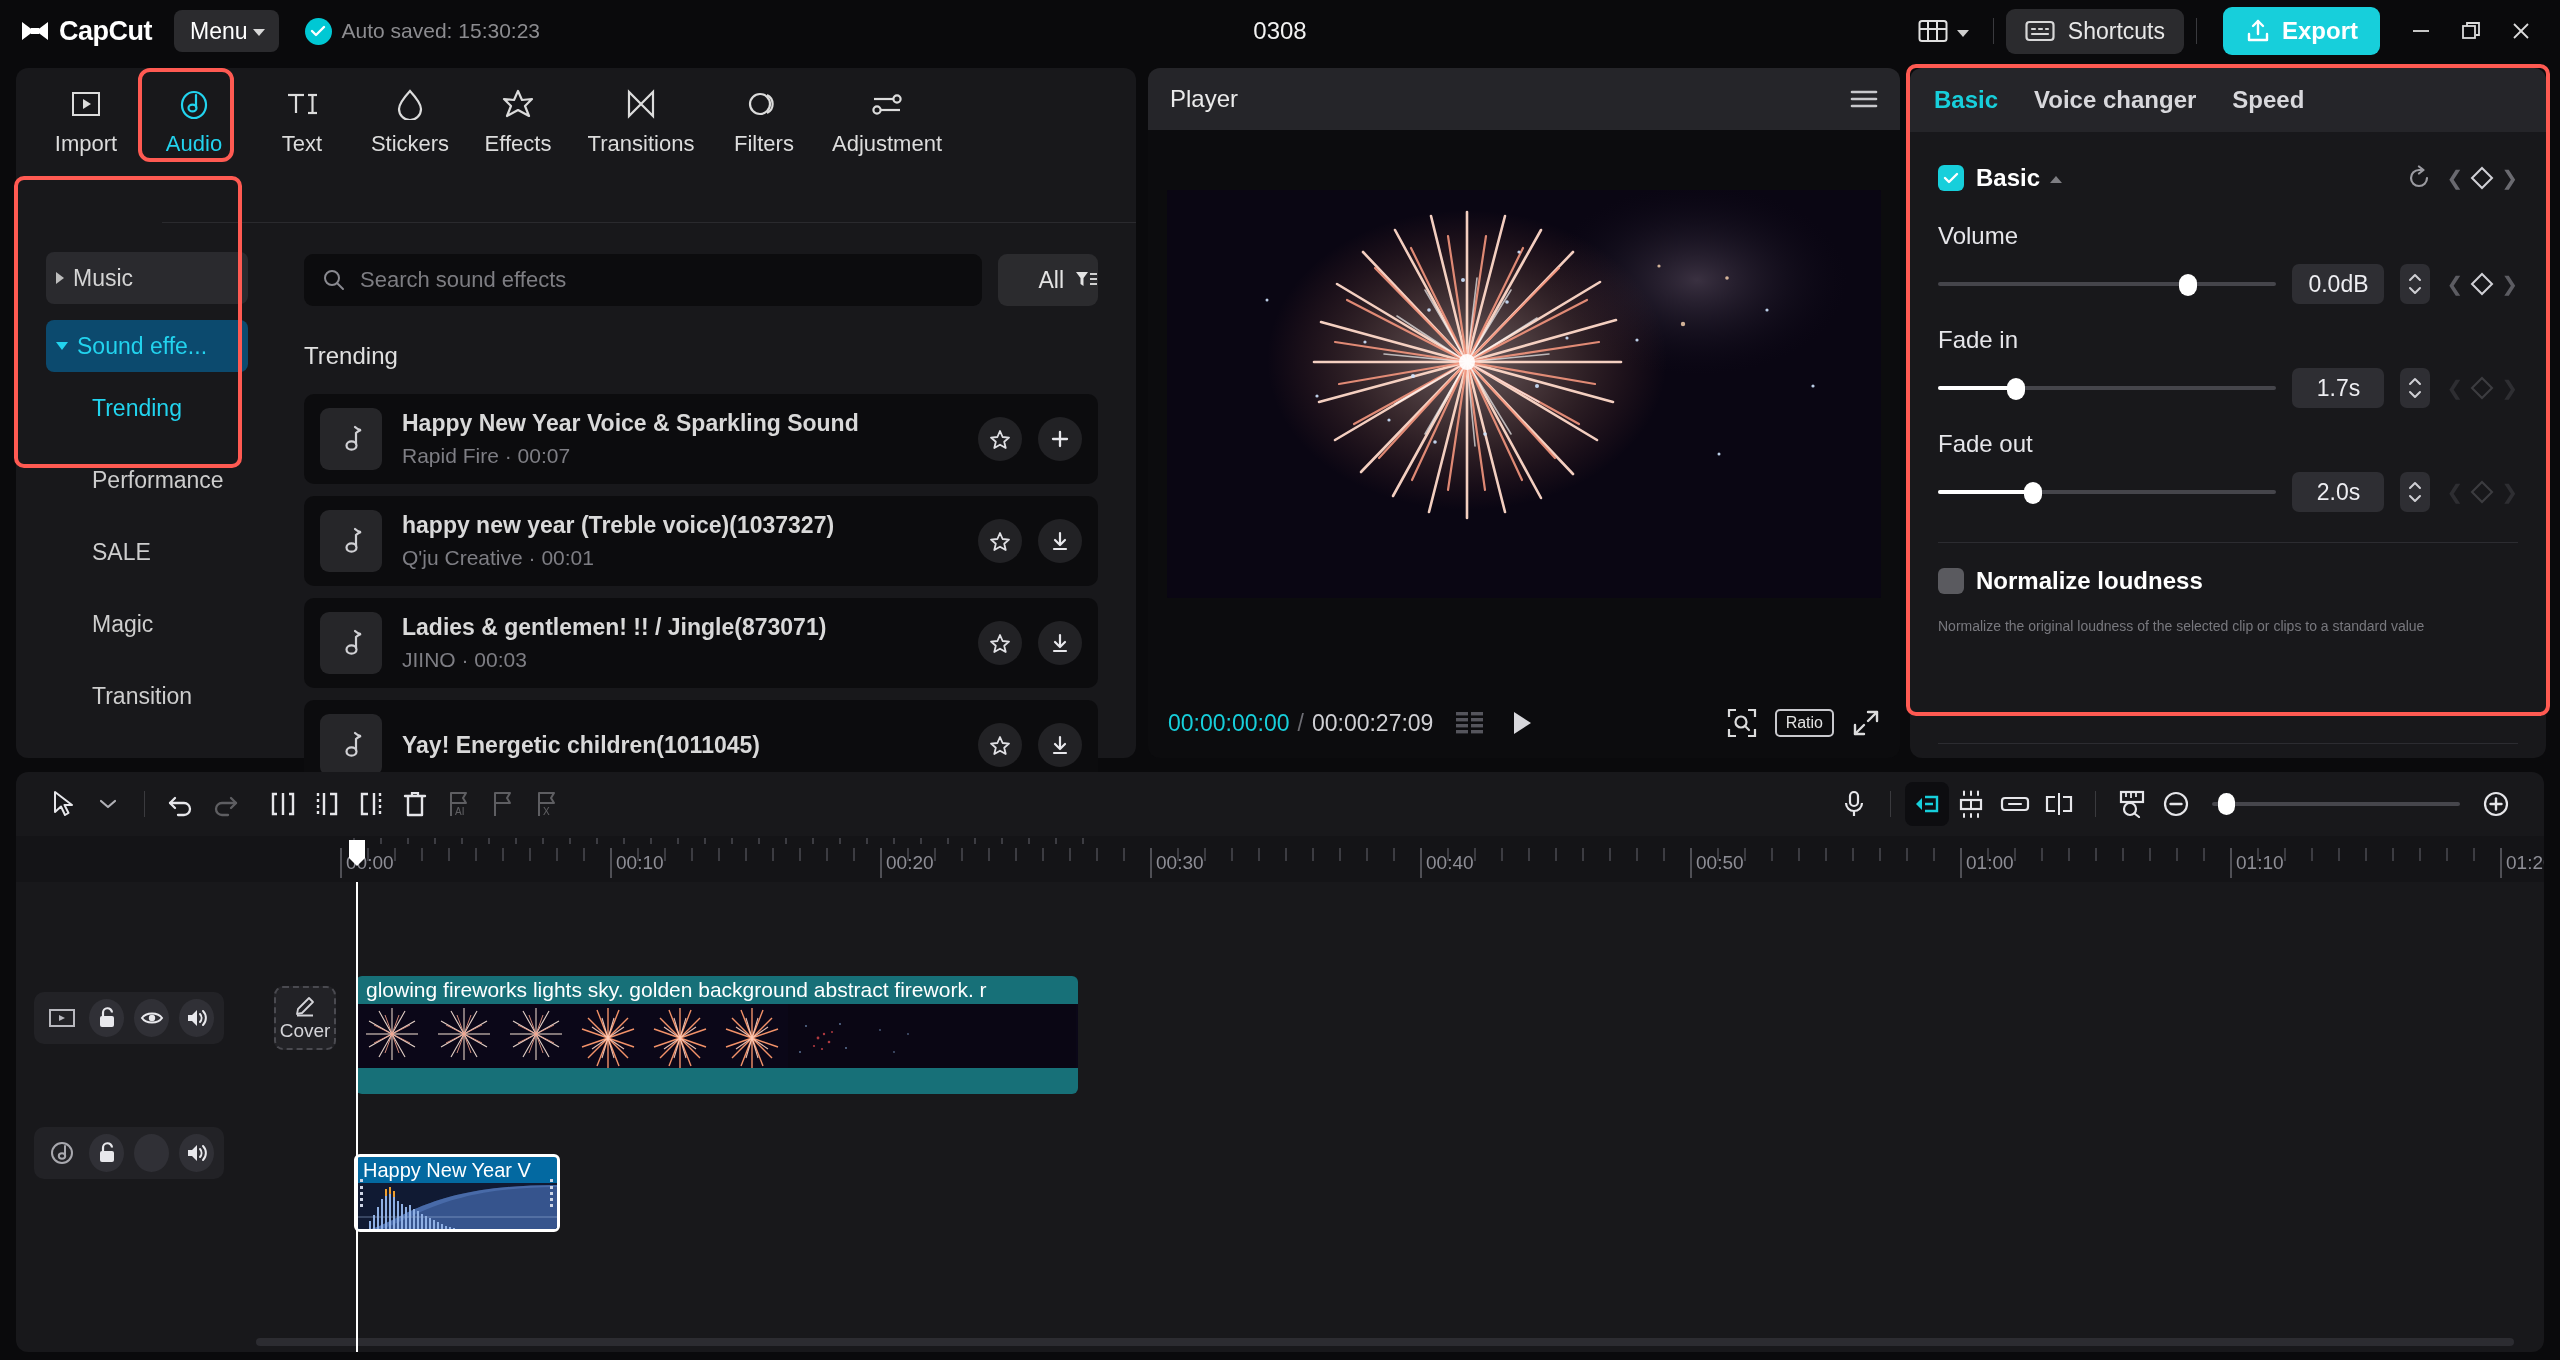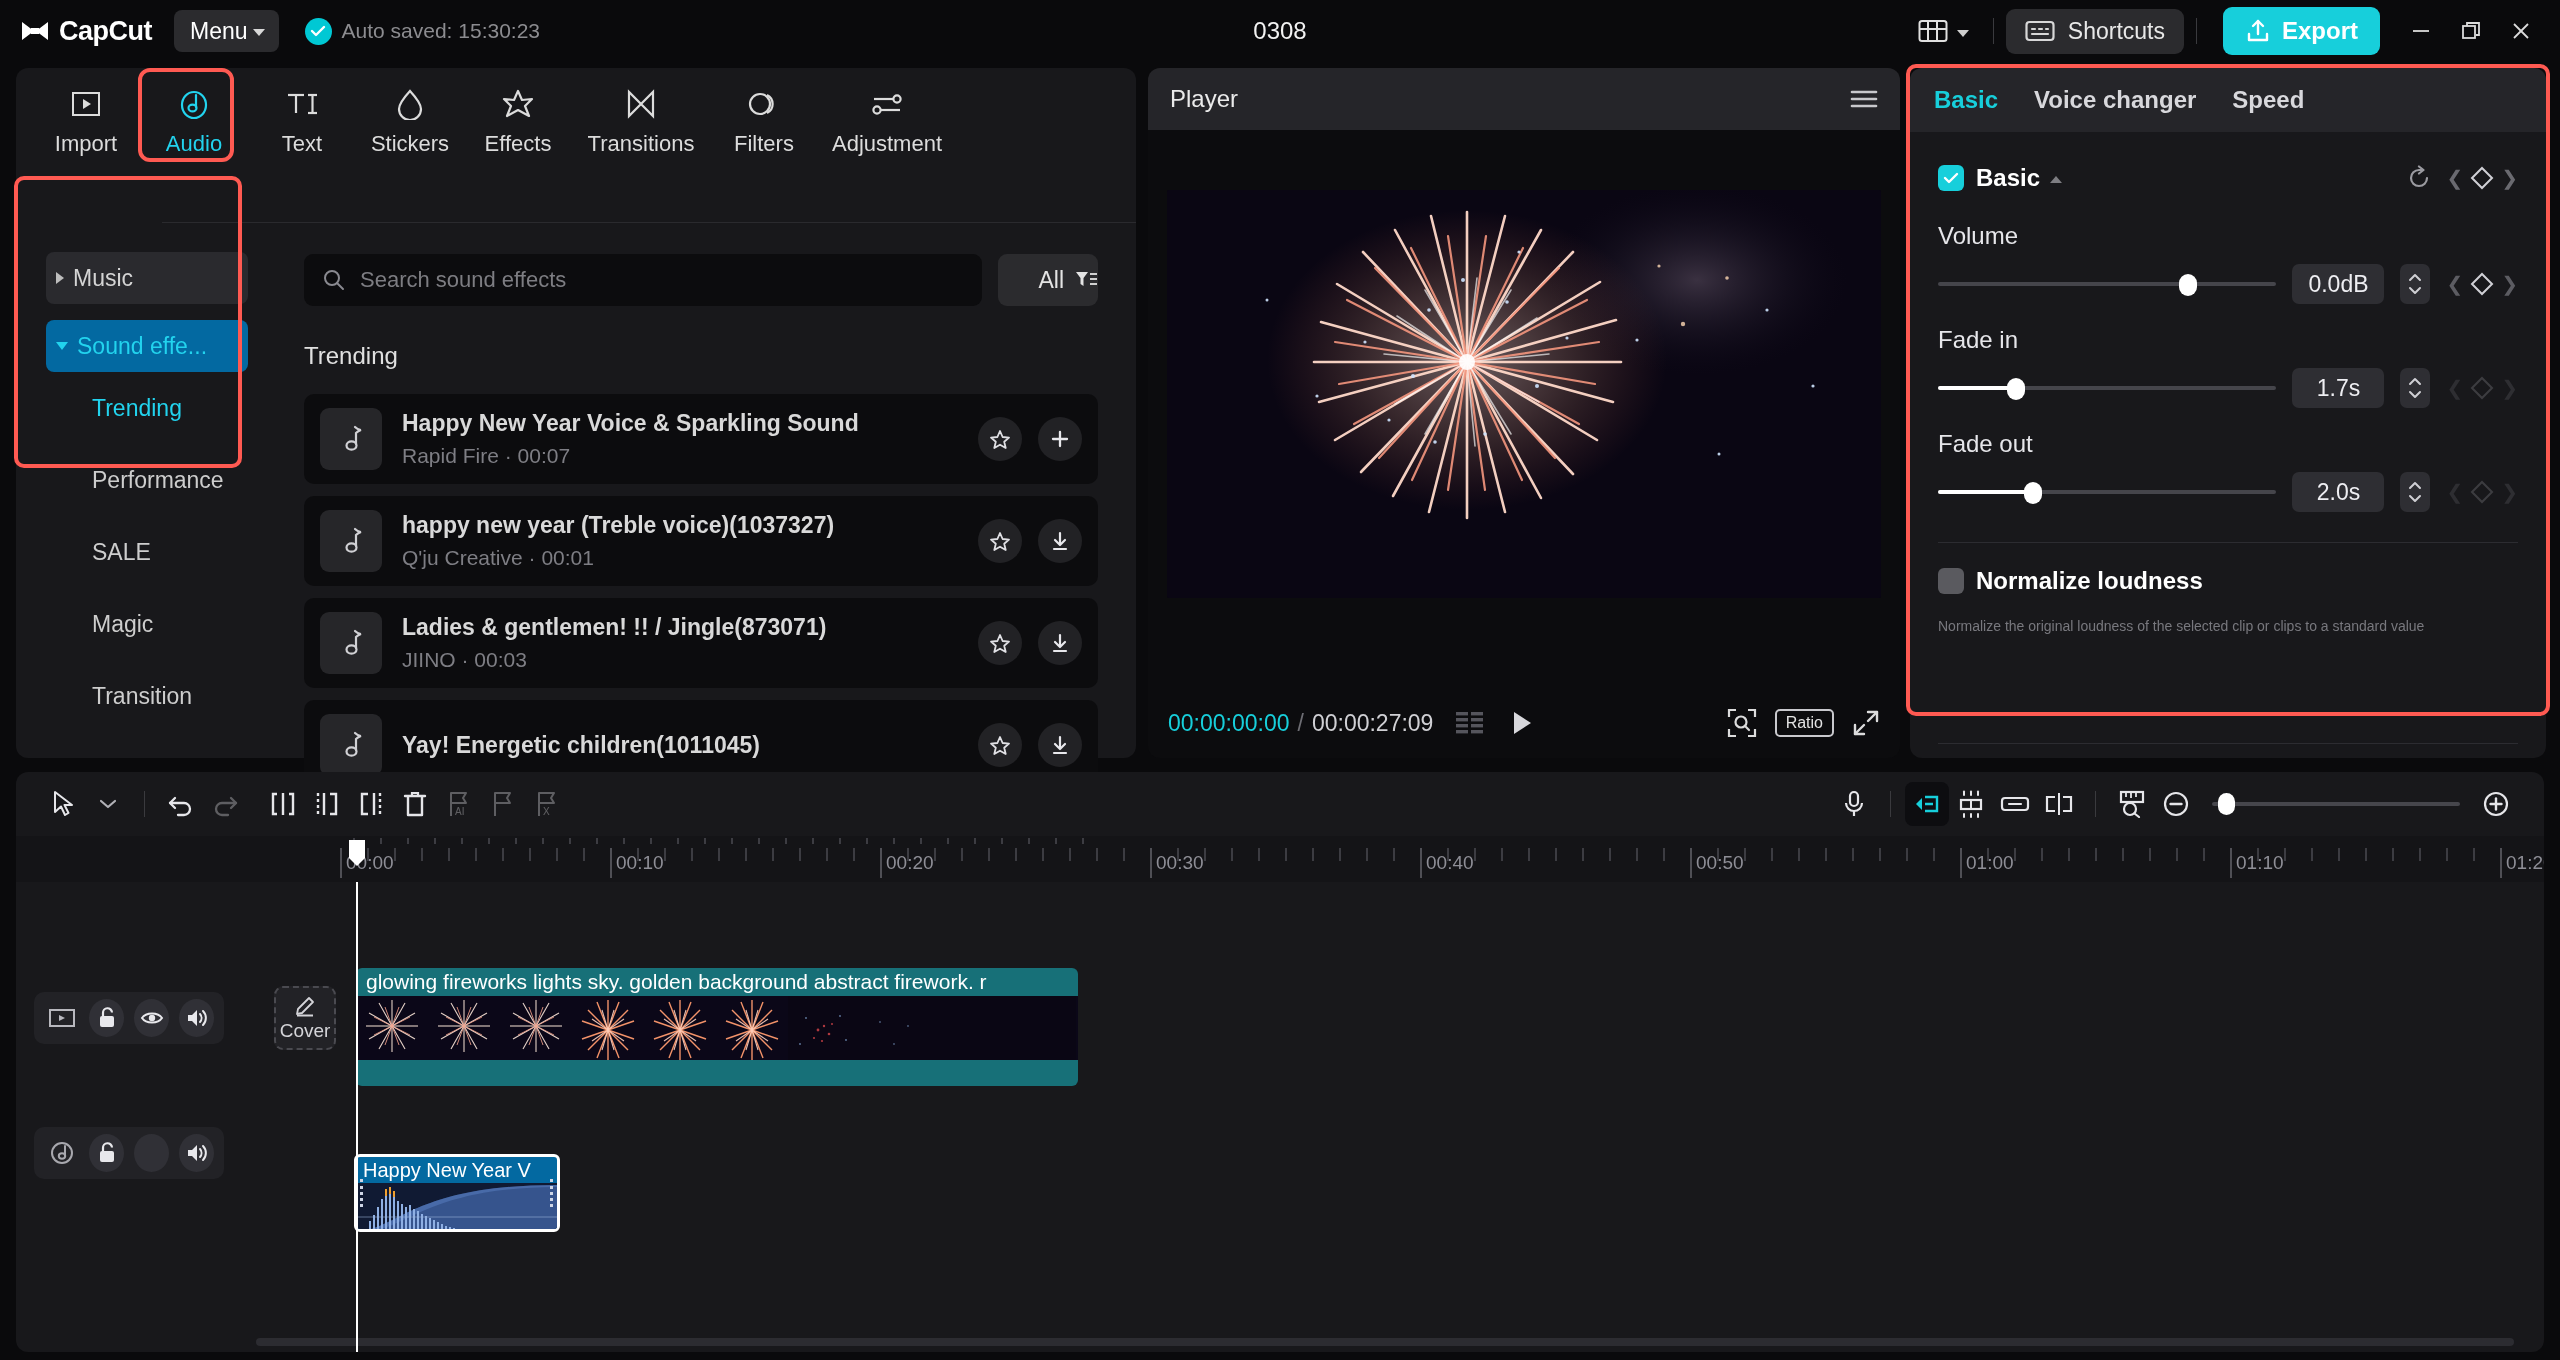--- a/index.html
+++ b/index.html
@@ -75,21 +75,21 @@
 
   
   .side-cats {
     position: absolute; left: 16px; top: 170px; width: 226px; bottom: 0;
     padding: 14px 10px 0 14px; overflow: hidden;
   }
   .cat-row {
     height: 52px; display: flex; align-items: center; gap: 9px;
     padding-left: 10px; border-radius: 8px; cursor: pointer; font-size: 23px; color: #cfcfcf;
   }
-  .cat-row.expanded { background: #0369a1; color: #22d3ee; }
+  .cat-row.expanded { background: #0c4a6e; color: #22d3ee; }
   .cat-row.collapsed { background: #2a2a2e; color: #d4d4d4; }
   .tri-right { width: 0; height: 0; border-top: 6px solid transparent; border-bottom: 6px solid transparent; border-left: 8px solid #bdbdbd; }
   .tri-down { width: 0; height: 0; border-left: 6px solid transparent; border-right: 6px solid transparent; border-top: 8px solid #22d3ee; }
   .cat-gap { height: 16px; }
   .subcat {
     height: 72px; display: flex; align-items: center; padding-left: 46px;
     font-size: 23px; color: #cdcdcd; cursor: pointer;
   }
   .subcat.active { color: #22d3ee; }
   .side-hl {
@@ -232,21 +232,21 @@
   .tc-circ { width: 38px; height: 38px; border-radius: 50%; background: #303036; display: flex; align-items: center; justify-content: center; cursor: pointer; }
   .tc-plain { width: 38px; height: 38px; display: flex; align-items: center; justify-content: center; cursor: pointer; }
   .cover-btn {
     position: absolute; left: 258px; top: 104px; width: 62px; height: 64px;
     background: #222226; border: 2px dashed #4a4a50; border-radius: 9px;
     display: flex; flex-direction: column; align-items: center; justify-content: center; gap: 3px; cursor: pointer;
   }
   .cover-btn span { font-size: 19px; color: #d4d4d8; }
 
   .video-clip {
-    position: absolute; left: 340px; top: 86px; width: 722px; height: 118px;
+    position: absolute; left: 340px; top: 94px; width: 722px; height: 118px;
     background: #177078; border-radius: 6px; overflow: hidden; cursor: pointer;
   }
   .clip-label {
     position: absolute; left: 0; top: 0; right: 0; height: 28px;
     display: flex; align-items: center; padding-left: 10px;
     font-size: 21px; color: #ffffff; white-space: nowrap; overflow: hidden; background: rgba(23,112,120,0.0);
   }
   .clip-thumbs { position: absolute; left: 0; top: 28px; width: 100%; height: 64px; display: flex; overflow: hidden; background: #0b0718; }
   .thumb { width: 72px; height: 64px; position: relative; overflow: hidden; background: #0b0718; flex-shrink: 0; }
 

